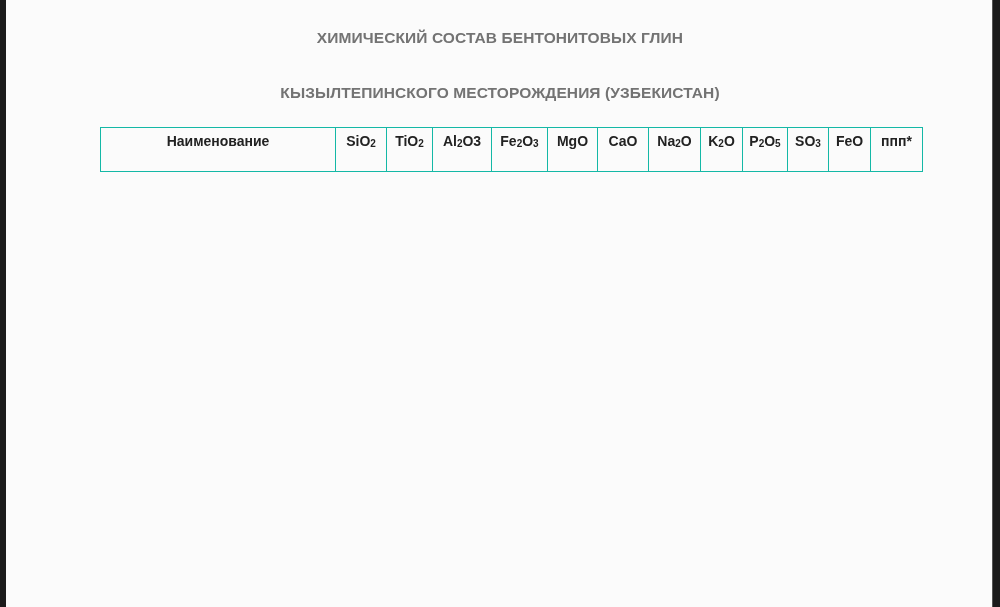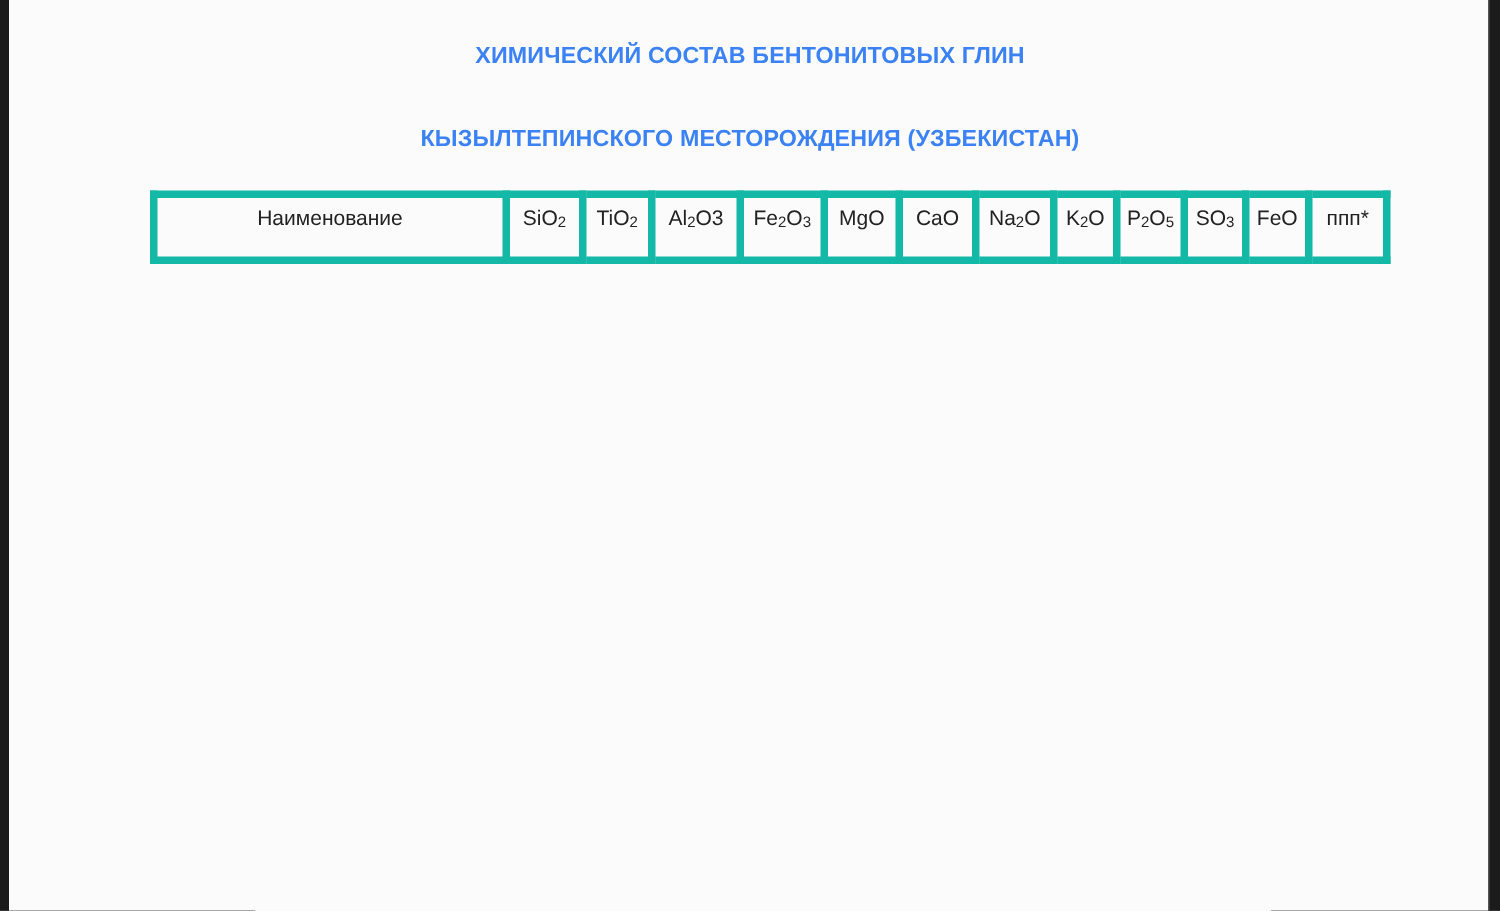--- a/index.html
+++ b/index.html
@@ -28,40 +28,40 @@
     .bar-left { left: 0; width: 6px; }
     .bar-right { left: 992px; width: 8px; border-left: 1px solid #555; box-sizing: border-box; }
 
     .title {
       position: absolute;
       left: 0;
       width: 1000px;
       text-align: center;
       font-weight: bold;
       font-size: 15.5px;
-      color: #3b82f6;
+      color: #737373;
       letter-spacing: 0.1px;
     }
     .title.t1 { top: 29px; }
     .title.t2 { top: 84px; }
 
     table.chem {
       position: absolute;
       left: 100px;
       top: 127px;
       border-collapse: collapse;
       table-layout: fixed;
       font-size: 14px;
       color: #222;
       background: #fbfbfb;
     }
     table.chem td, table.chem th {
-      border: 5px solid #14b8a6;
+      border: 1px solid #14b8a6;
       padding: 0;
-      font-weight: normal;
+      font-weight: bold;
       text-align: center;
       white-space: nowrap;
       overflow: hidden;
     }
     table.chem th {
       height: 44px;
       vertical-align: top;
       padding-top: 5px;
       box-sizing: border-box;
     }

